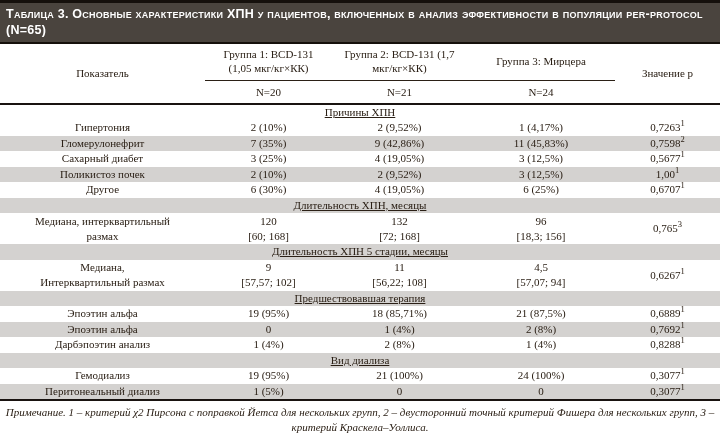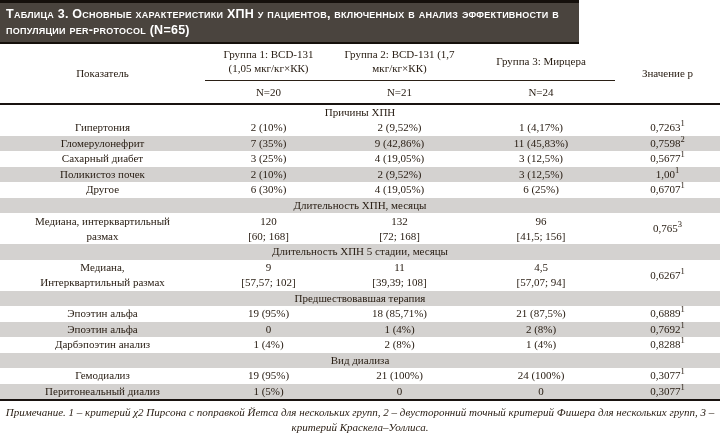--- a/index.html
+++ b/index.html
@@ -4,21 +4,21 @@
 <style>
   * { margin: 0; padding: 0; box-sizing: border-box; }
   html, body { width: 720px; background: #ffffff; }
   body {
     width: 720px; height: 434px;
     font-family: "Liberation Serif", serif;
     color: #2b2016;
     overflow: hidden;
   }
   .titlebar {
-    width: 579px;
+    width: 720px;
     min-height: 44px;
     background: #4a443e;
     border-top: 3px solid #15100c;
     border-bottom: 2px solid #15100c;
     color: #ffffff;
     font-family: "Liberation Sans", sans-serif;
     font-weight: 700;
     font-variant: small-caps;
     font-size: 12.5px;
     line-height: 16px;
@@ -44,21 +44,21 @@
     white-space: pre-line;
     padding: 0 2px;
   }
   .hdr-top th { height: 36px; line-height: 13.5px; }
   .hdr-top th.grp { border-bottom: 1.5px solid #2b2016; }
   .hdr-top th.span2 { border-bottom: 2.5px solid #191310; margin-left: 48px; }
   .hdr-n th { height: 24px; line-height: 14px; border-bottom: 2.5px solid #191310; }
   tbody td { height: 15.5px; line-height: 15px; }
   tr.double td { height: 31px; line-height: 15px; }
   tr.shaded { background: #d4d2d0; border-radius: 6px; }
-  tr.section-row td { height: 15.5px; line-height: 15px; }
+  tr.section-row td { height: 15.5px; line-height: 15px; text-decoration: underline; }
   sup { font-size: 8.5px; vertical-align: super; line-height: 0; }
   .footnote {
     font-size: 11px;
     font-style: italic;
     line-height: 15.5px;
     padding: 4px 4px 0 4px;
     color: #2b2016;
     text-align: center;
   }
 </style>
@@ -134,33 +134,33 @@
         <td colspan="5">Длительность ХПН, месяцы</td>
       </tr>
       <tr class="data-row double">
         <td>Медиана, интерквартильный
 размах</td>
         <td>120
 [60; 168]</td>
         <td>132
 [72; 168]</td>
         <td>96
-[41,5; 156]</td>
+[18,3; 156]</td>
         <td><span>0,765</span><sup>3</sup></td>
       </tr>
       <tr class="shaded section-row">
         <td colspan="5">Длительность ХПН 5 стадии, месяцы</td>
       </tr>
       <tr class="data-row double">
         <td>Медиана,
 Интерквартильный размах</td>
         <td>9
 [57,57; 102]</td>
         <td>11
-[39,39; 108]</td>
+[56,22; 108]</td>
         <td>4,5
 [57,07; 94]</td>
         <td><span>0,6267</span><sup>1</sup></td>
       </tr>
       <tr class="shaded section-row">
         <td colspan="5">Предшествовавшая терапия</td>
       </tr>
       <tr class="data-row">
         <td>Эпоэтин альфа</td>
         <td>19 (95%)</td>

